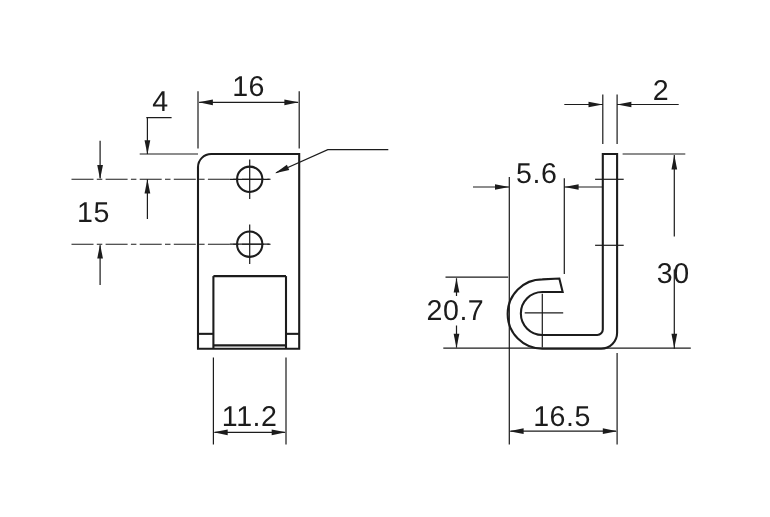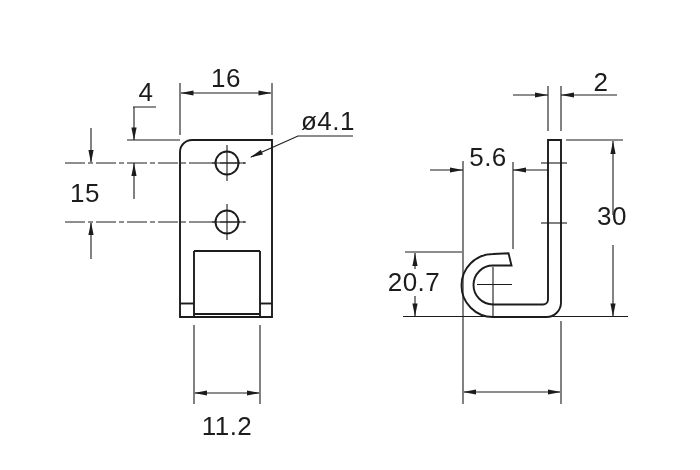--- a/index.html
+++ b/index.html
@@ -137,19 +137,19 @@
         </g>
       <g transform="translate(561,392) rotate(0)">
           <polygon class="ah" points="0,0 -13,-2.6 -13,2.6"></polygon>
         </g>
     </g>
   </svg>
 
   <div class="dim-label" style="left:226px; top:78px;">16</div>
   <div class="dim-label" style="left:146px; top:92px;">4</div>
   <div class="dim-label" style="left:85px;  top:193px;">15</div>
-  <div class="dim-label" style="left:328px; top:121px;">ø4.1</div>
-  <div class="dim-label" style="left:227px; top:378px;margin-top:48px;">11.2</div>
+  <div class="dim-label" style="left:227px; top:378px;">11.2</div>
   <div class="dim-label" style="left:601px; top:82px;">2</div>
   <div class="dim-label" style="left:488px; top:157px;">5.6</div>
-  <div class="dim-label" style="left:612px; top:216px;text-align:right;">30</div>
+  <div class="dim-label" style="left:612px; top:248px;text-align:right;">30</div>
   <div class="dim-label" style="left:414px; top:282px;">20.7</div>
+  <div class="dim-label" style="left:511px; top:378px;">16.5</div>
 </div>
 
 </body></html>

